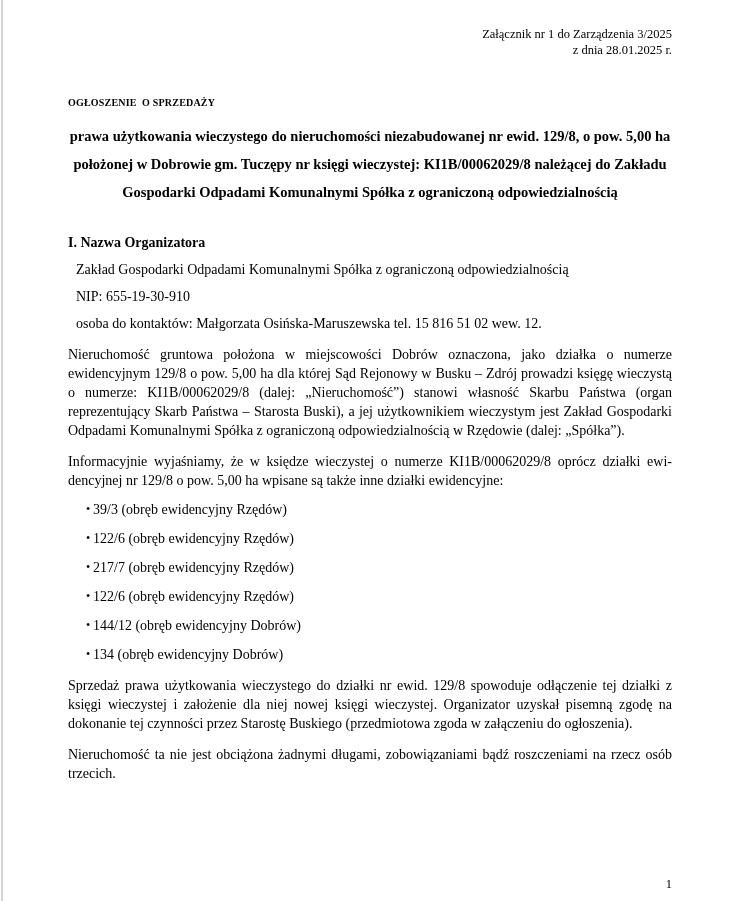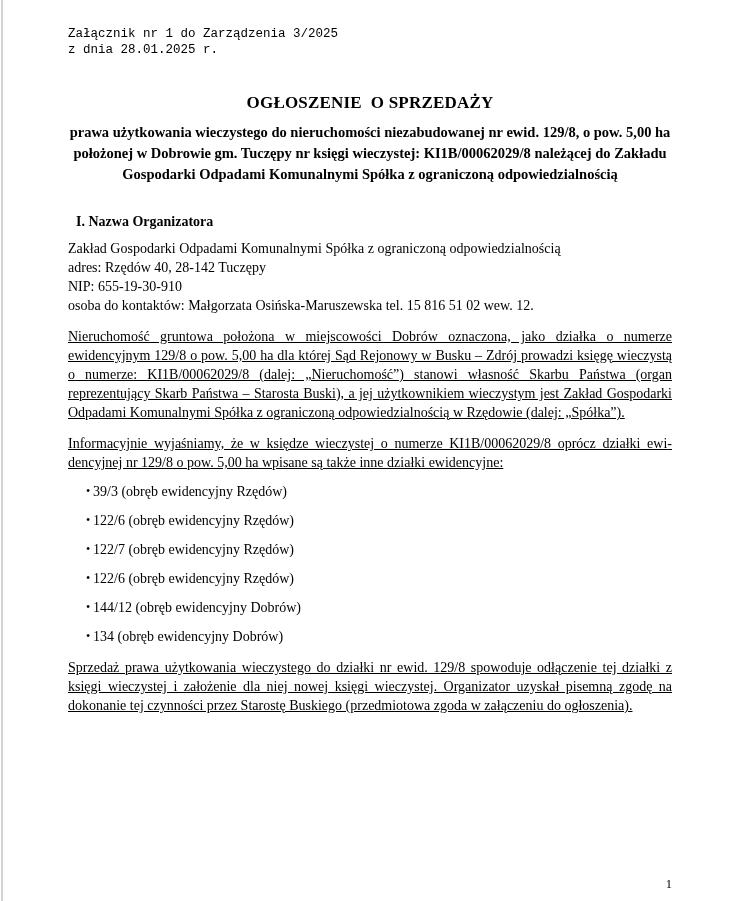--- a/index.html
+++ b/index.html
@@ -23,52 +23,50 @@
     height: 100%;
     background: #d2d5d5;
   }
   .page {
     position: relative;
     padding: 26px 68px 0 68px;
     font-size: 14px;
     line-height: 19px;
   }
   .note {
+    text-align: right;
     font-size: 12.5px;
     line-height: 16px;
-    font-family: Liberation Mono, monospace;
   }
   .doc-title {
     margin: 35px 0 0 0;
-    text-align: center;
-    font-size: 17px;
+    font-size: 10px;
     font-weight: bold;
     letter-spacing: 0.2px;
     white-space: pre-wrap;
   }
   .doc-subtitle {
     margin: 10px 0 0 0;
     text-align: center;
     font-weight: bold;
     font-size: 14.5px;
-    line-height: 21px;
+    line-height: 28px;
   }
   .sec-heading {
     font-weight: bold;
-    margin: 8px;
+    margin: 0;
     font-size: 14px;
     line-height: 19px;
   }
   .sec1-heading { margin-top: 27px; }
   .sec2-heading { margin-top: 15px; }
-  .info-line { margin: 0; }
+  .info-line { margin: 8px; }
   .body-par {
     margin: 12px 0 0 0;
     text-align: justify;
-    text-decoration: underline;
   }
   .bullets { margin: 0; padding: 0; list-style: none; }
   .bullet-item {
     margin-top: 10px;
     padding-left: 25px;
     position: relative;
   }
   .bullet-mark {
     position: absolute;
     left: 18px;
@@ -95,55 +93,55 @@
     <div>z dnia 28.01.2025 r.</div>
   </div>
 
   <div class="doc-title">OGŁOSZENIE  O SPRZEDAŻY</div>
 
   <div class="doc-subtitle">prawa użytkowania wieczystego do nieruchomości niezabudowanej nr ewid. 129/8, o pow. 5,00 ha położonej w Dobrowie gm. Tuczępy nr księgi wieczystej: KI1B/00062029/8 należącej do Zakładu Gospodarki Odpadami Komunalnymi Spółka z ograniczoną odpowiedzialnością</div>
 
   <div class="sec-heading sec1-heading">I. Nazwa Organizatora</div>
   <div>
     <p class="info-line">Zakład Gospodarki Odpadami Komunalnymi Spółka z ograniczoną odpowiedzialnością</p>
-    <p class="info-line">adres: Rzędów 40, 28-142 Tuczępy</p>
     <p class="info-line">NIP: 655-19-30-910</p>
     <p class="info-line">osoba do kontaktów: Małgorzata Osińska-Maruszewska tel. 15 816 51 02 wew. 12.</p>
   </div>
 
 
   <p class="body-par">Nieruchomość gruntowa położona w miejscowości Dobrów oznaczona, jako działka o numerze ewidencyjnym 129/8 o pow. 5,00 ha dla której Sąd Rejonowy w Busku – Zdrój prowadzi księgę wieczystą o numerze: KI1B/00062029/8 (dalej: „Nieruchomość”) stanowi własność Skarbu Państwa (organ reprezentujący Skarb Państwa – Starosta Buski), a jej użytkownikiem wieczystym jest Zakład Gospodarki Odpadami Komunalnymi Spółka z ograniczoną odpowiedzialnością w Rzędowie (dalej: „Spółka”).</p>
 
   <p class="body-par">Informacyjnie wyjaśniamy, że w księdze wieczystej o numerze KI1B/00062029/8 oprócz działki ewi­dencyjnej nr 129/8 o pow. 5,00 ha wpisane są także inne działki ewidencyjne:</p>
 
   <ul class="bullets">
     <li class="bullet-item">
       <span class="bullet-mark">•</span>
       <span>39/3 (obręb ewidencyjny Rzędów)</span>
     </li>
     <li class="bullet-item">
       <span class="bullet-mark">•</span>
       <span>122/6 (obręb ewidencyjny Rzędów)</span>
     </li>
     <li class="bullet-item">
       <span class="bullet-mark">•</span>
-      <span>122/7 (obręb ewidencyjny Rzędów)</span>
+      <span>217/7 (obręb ewidencyjny Rzędów)</span>
     </li>
     <li class="bullet-item">
       <span class="bullet-mark">•</span>
       <span>122/6 (obręb ewidencyjny Rzędów)</span>
     </li>
     <li class="bullet-item">
       <span class="bullet-mark">•</span>
       <span>144/12 (obręb ewidencyjny Dobrów)</span>
     </li>
     <li class="bullet-item">
       <span class="bullet-mark">•</span>
       <span>134 (obręb ewidencyjny Dobrów)</span>
     </li>
   </ul>
 
   <p class="body-par">Sprzedaż prawa użytkowania wieczystego do działki nr ewid. 129/8 spowoduje odłączenie tej działki z księgi wieczystej i założenie dla niej nowej księgi wieczystej. Organizator uzyskał pisemną zgodę na dokonanie tej czynności  przez Starostę Buskiego (przedmiotowa zgoda w załączeniu do ogłoszenia).</p>
 
+  <p class="body-par">Nieruchomość ta nie jest obciążona żadnymi długami, zobowiązaniami bądź roszczeniami na rzecz osób trzecich.</p>
 
 </div>
 
 <div class="page-number">1</div>
 
 </body></html>

